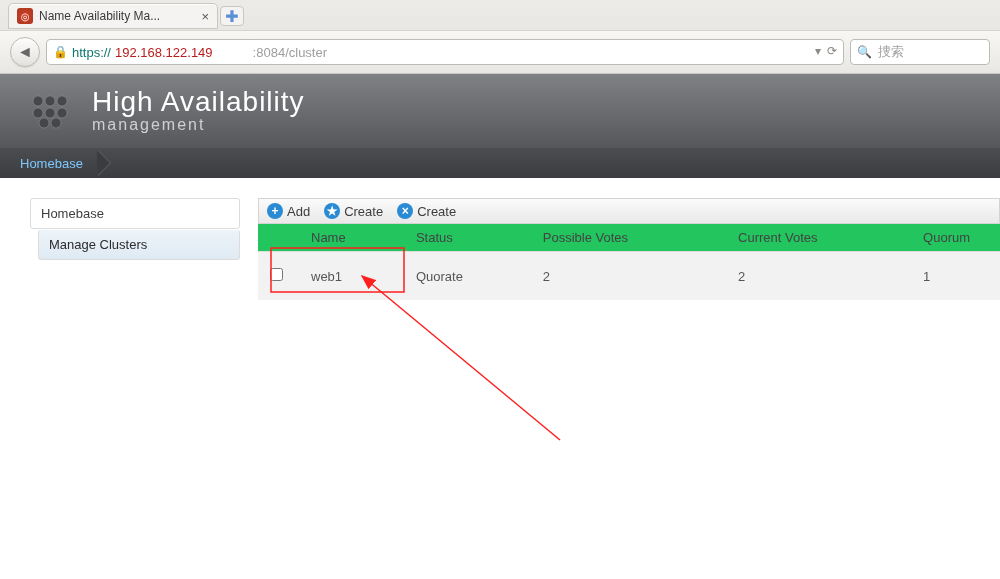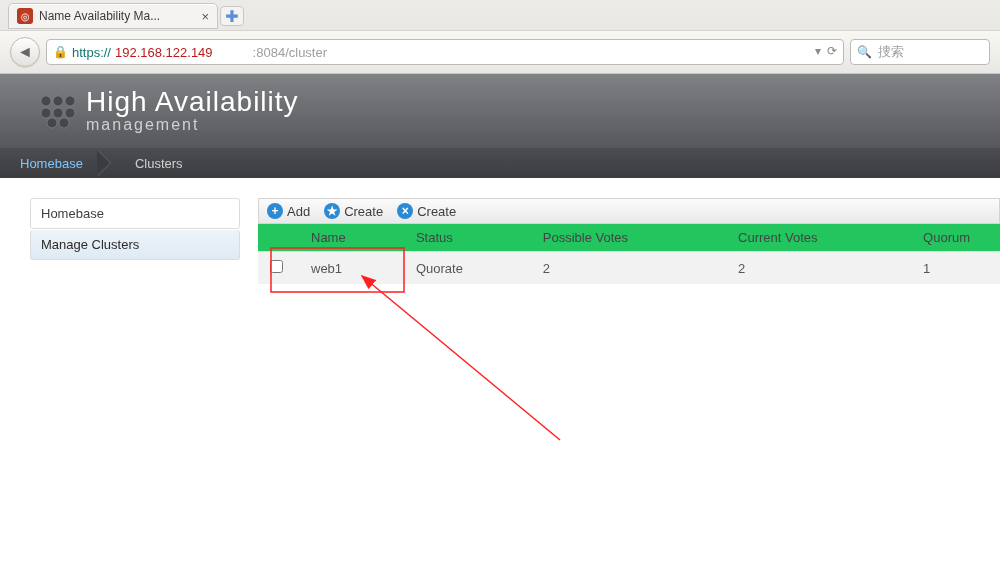--- a/index.html
+++ b/index.html
@@ -112,24 +112,24 @@
   }
   .search-bar .mag { font-size: 12px; color: #8b8a87; }
 
   
   .app {
     background: #dcdcde;
   }
   .app-header {
     background: linear-gradient(#7f8185, #55575b);
     color: #fff;
-    padding: 14px 38px;
-    display: flex;
-    align-items: center;
-    gap: 8px;
+    padding: 14px 30px;
+    display: flex;
+    align-items: center;
+    gap: 22px;
   }
   .app-logo {
     width: 40px; height: 36px;
   }
   .app-logo svg { width:100%; height:100%; opacity:0.85; }
   .app-title {
     font-weight: 300;
     font-size: 28px;
     letter-spacing: 1px;
     line-height: 1;
@@ -180,21 +180,21 @@
     width: 210px;
   }
   .sidebar .side-item {
     border: 1px solid #dcdcdc;
     border-radius: 3px;
     padding: 7px 10px;
     color: #3e3e3e;
     cursor: pointer;
     background: #fff;
   }
-  .sidebar .side-item + .side-item { margin-top: 1px; border-top: none; }
+  .sidebar .side-item + .side-item { margin-top: 1px; border-top: none; margin-left: 8px; }
   .sidebar .side-item.active {
     background: linear-gradient(#edf4fa, #dfeaf3);
     color: #2b2b2b;
   }
 
   .content {
     flex:1;
     overflow:auto;
   }
   .toolbar {
@@ -225,21 +225,21 @@
   }
   table.cluster-table th {
     text-align:left;
     font-weight: normal;
     color: #444;
     background: #22c55e;
     border-bottom: 1px solid #ddd;
     padding: 6px 12px;
   }
   table.cluster-table td {
-    padding: 8px 12px;
+    padding: 16px 12px;
     color: #565656;
   }
   table.cluster-table tr.data { background: #f2f2f2; }
   .chk { margin-right: 4px; }
 
   .clickable-cell { color: #565656; text-decoration: none; cursor:pointer; }
 
   
   .annotation {
     position:fixed;
@@ -302,21 +302,20 @@
     </div>
     <div>
       <div class="app-title">High Availability</div>
       <div class="app-subtitle">management</div>
     </div>
   </div>
 
   <div class="breadcrumb">
     <div class="crumb link">Homebase</div>
     <div class="crumb-sep"></div>
-    <div class="crumb">Clusters</div>
   </div>
 
   <div class="main-area">
     <div class="sidebar">
       <div class="side-item">
         <span>Homebase</span>
       </div>
       <div class="side-item active">
         <span>Manage Clusters</span>
       </div>

